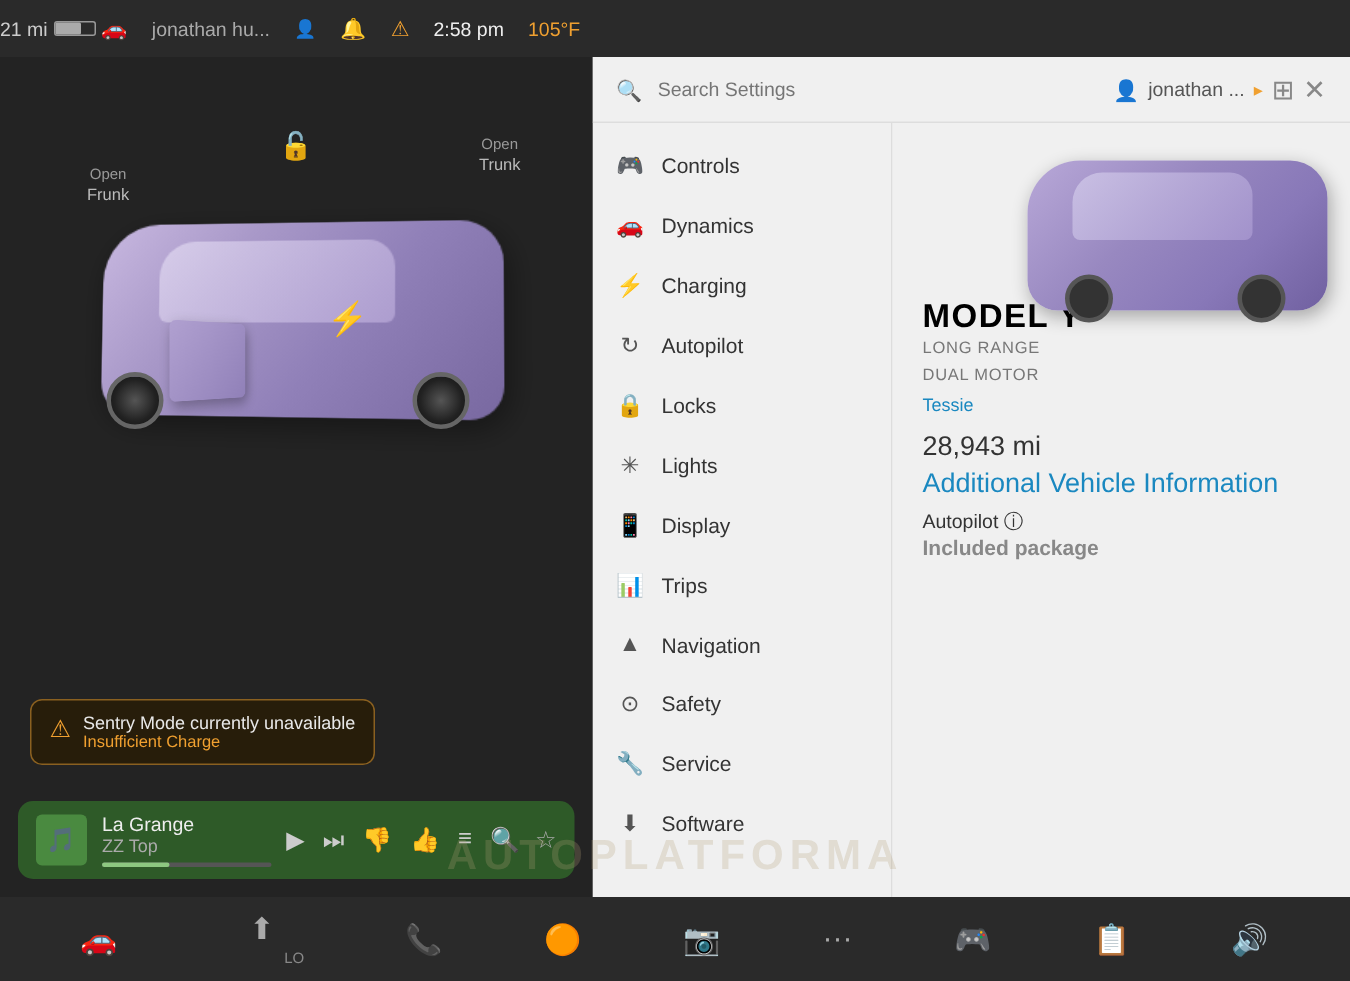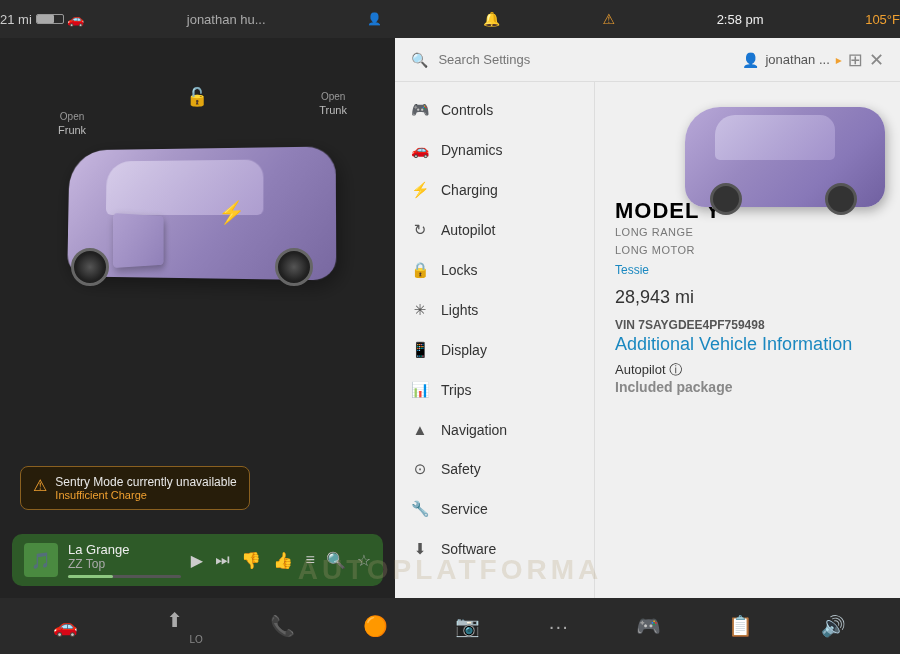--- a/index.html
+++ b/index.html
@@ -11,21 +11,21 @@
       overflow: hidden;
       position: relative;
     }
 
     
     .status-bar {
       background: #2a2a2a;
       height: 38px;
       display: flex;
       align-items: center;
-      justify-content: space-between;
+      justify-content: flex-start;
       gap: 16px;
       font-size: 13px;
       color: #ccc;
       position: relative;
       z-index: 10;
     }
     .status-bar .range { color: #ccc; display: flex; align-items: center; gap: 4px; }
     .status-bar .battery-bar { width: 28px; height: 10px; border: 1.5px solid #999; border-radius: 2px; position: relative; }
     .status-bar .battery-bar::after { content: ''; display: block; width: 65%; height: 100%; background: #aaa; border-radius: 1px; }
     .status-bar .time { font-weight: 500; color: #eee; }
@@ -532,26 +532,25 @@
         <div class="right-car-container">
           <div class="right-car-body">
             <div class="right-car-window"></div>
             <div class="right-car-wheel-front"></div>
             <div class="right-car-wheel-back"></div>
           </div>
         </div>
 
         <div class="model-name">MODEL Y</div>
         <div class="model-sub">LONG RANGE</div>
-        <div class="model-sub">LONG MOTOR</div>
+        <div class="model-sub">DUAL MOTOR</div>
         <span class="tessie-link" style="display:block;margin-top:4px;font-size:12px;">Tessie</span>
 
         <div class="mileage">28,943 mi</div>
 
-        <div class="vin-label">VIN 7SAYGDEE4PF759498</div>
 
         <span class="autopilot-link">Additional Vehicle Information</span>
 
         <div class="autopilot-label">Autopilot ⓘ</div>
         <div class="included-text">Included package</div>
 
       </div>
     </div>
   </div>
 </div>

